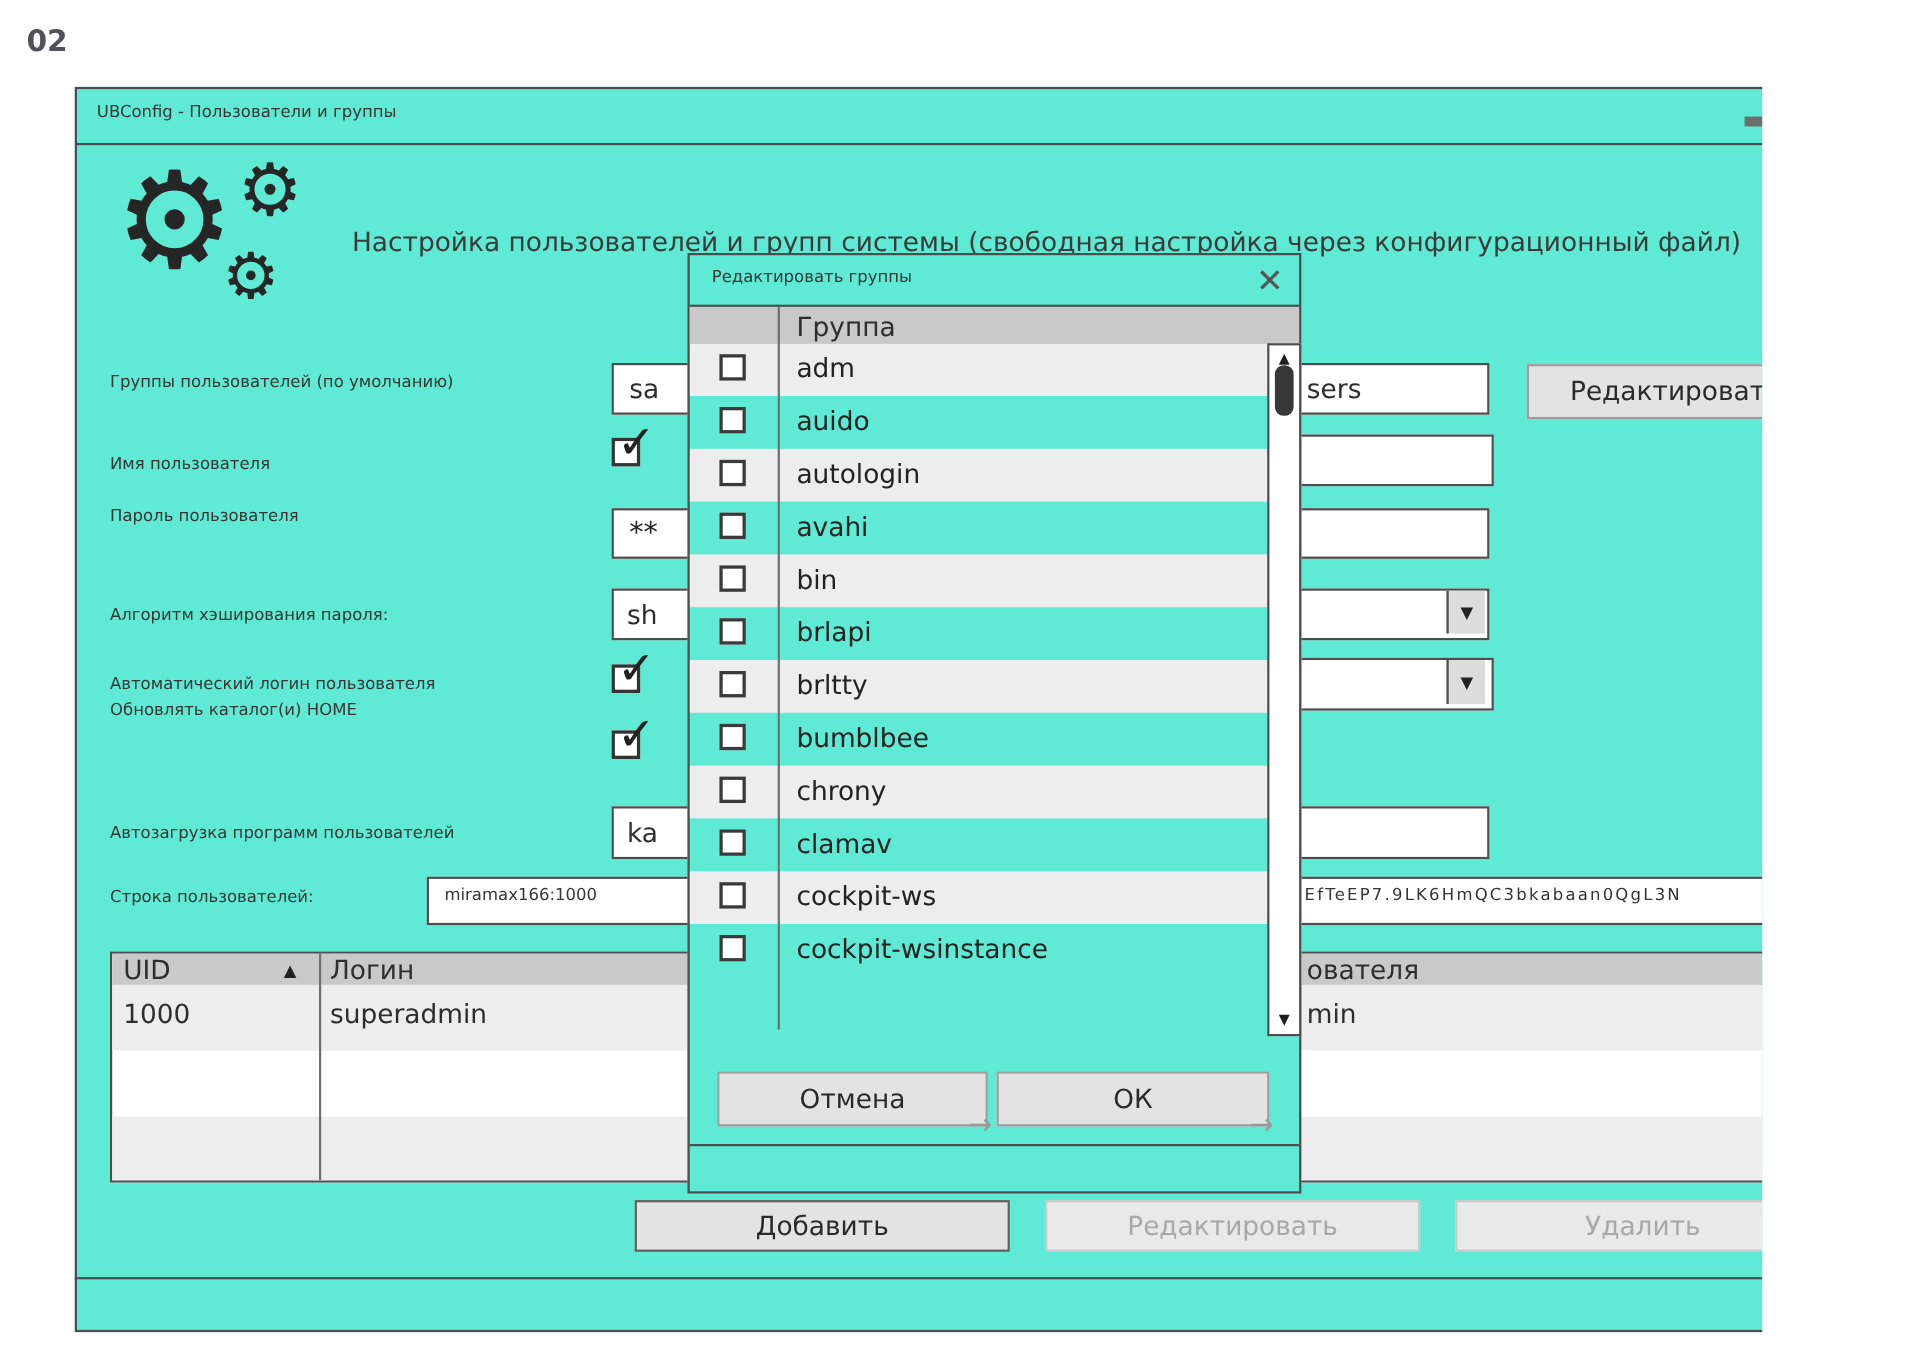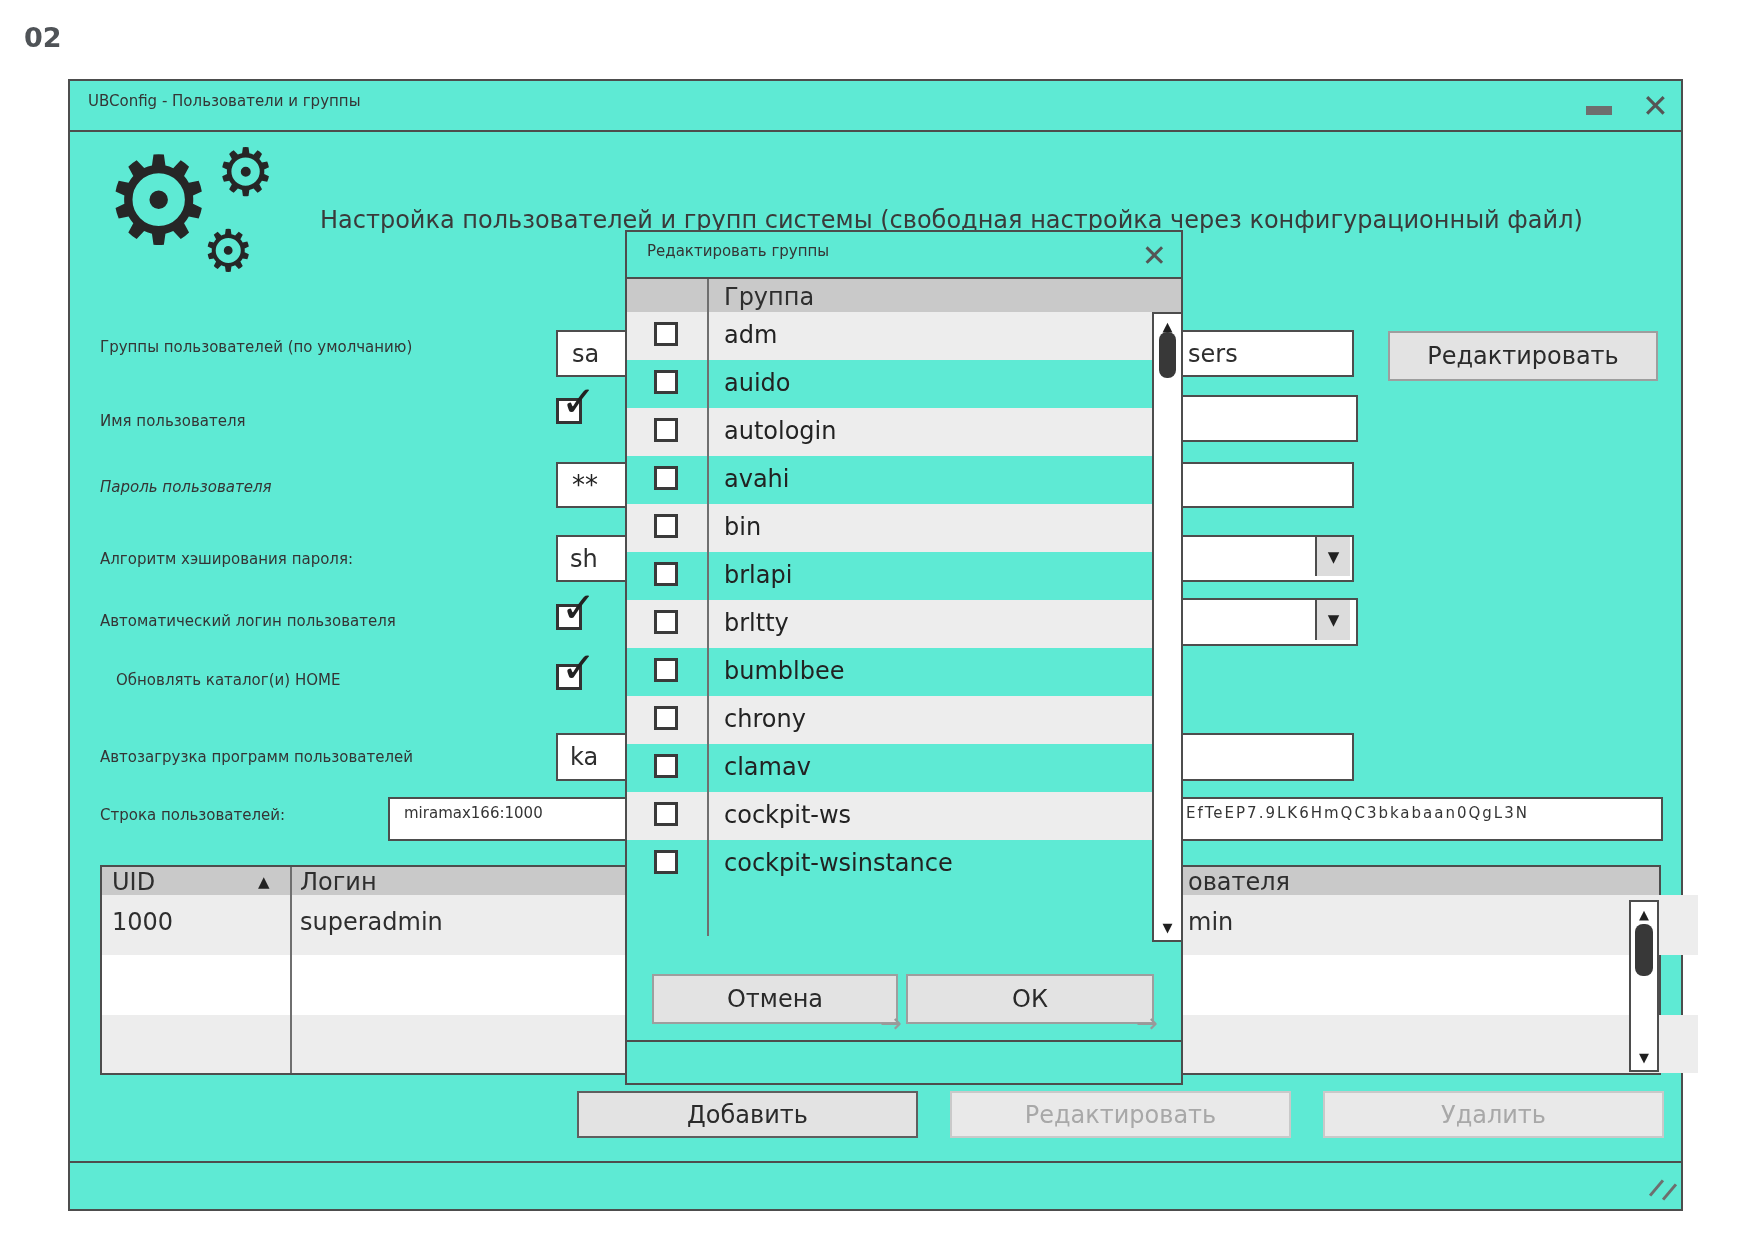--- a/index.html
+++ b/index.html
@@ -1,16 +1,16 @@
 <!DOCTYPE html>
 <html><head>
 <meta charset="utf-8">
 <style>
   html,body{margin:0;padding:0;background:#fff;}
-  #stage{position:relative;width:1753px;height:1240px;background:#fff;overflow:hidden;
+  #stage{position:relative;width:1602px;height:1240px;background:#fff;overflow:hidden;
          font-family:"DejaVu Sans","Liberation Sans",sans-serif;color:#333;}
   .abs{position:absolute;}
   .nowrap{white-space:nowrap;}
   
   .winbox{border:2px solid #4d4d4d;background:#5eead4;}
   .titlebar{border-bottom:2px solid #4d4d4d;}
   .t23{font-size:15px;color:#353535;}
   .t24{font-size:24px;color:#2e2e2e;}
   .t25{font-size:24px;color:#3a3a3a;}
   
@@ -55,24 +55,24 @@
   <div class="abs" style="left:1642px;top:87px;font-size:32px;color:#555;">✕</div>
 
   <div class="abs gearglyph" style="left:104px;top:140px;font-size:122px;">⚙</div>
   <div class="abs gearglyph" style="left:216px;top:140px;font-size:66px;">⚙</div>
   <div class="abs gearglyph" style="left:202px;top:222px;font-size:58px;">⚙</div>
 
   <div class="abs t25 nowrap" style="left:320px;top:206px;">Настройка пользователей и групп системы (свободная настройка через конфигурационный файл)</div>
 
   <div class="abs t23 nowrap" style="left:100px;top:338px;">Группы пользователей (по умолчанию)</div>
   <div class="abs t23 nowrap" style="left:100px;top:412px;">Имя пользователя</div>
-  <div class="abs t23 nowrap" style="left:100px;top:478px;font-style:italic;">Пароль пользователя</div>
+  <div class="abs t23 nowrap" style="left:100px;top:460px;">Пароль пользователя</div>
   <div class="abs t23 nowrap" style="left:100px;top:550px;">Алгоритм хэширования пароля:</div>
   <div class="abs t23 nowrap" style="left:100px;top:612px;">Автоматический логин пользователя</div>
-  <div class="abs t23 nowrap" style="left:100px;top:671px;margin-left:16px;">Обновлять каталог(и) HOME</div>
+  <div class="abs t23 nowrap" style="left:100px;top:636px;">Обновлять каталог(и) HOME</div>
   <div class="abs t23 nowrap" style="left:100px;top:748px;">Автозагрузка программ пользователей</div>
   <div class="abs t23 nowrap" style="left:100px;top:806px;">Строка пользователей:</div>
 
   <div class="abs field" style="left:556px;top:330px;width:794px;height:43px;"></div>
   <div class="abs t24 nowrap" style="left:572px;top:340px;">sa</div>
   <div class="abs t24 nowrap" style="left:1188px;top:340px;">sers</div>
   <div class="abs btn" style="left:1388px;top:331px;width:270px;height:50px;">Редактировать</div>
 
   <div class="abs field" style="left:700px;top:395px;width:654px;height:43px;"></div>
   <div class="abs cb" style="left:556px;top:398px;">

